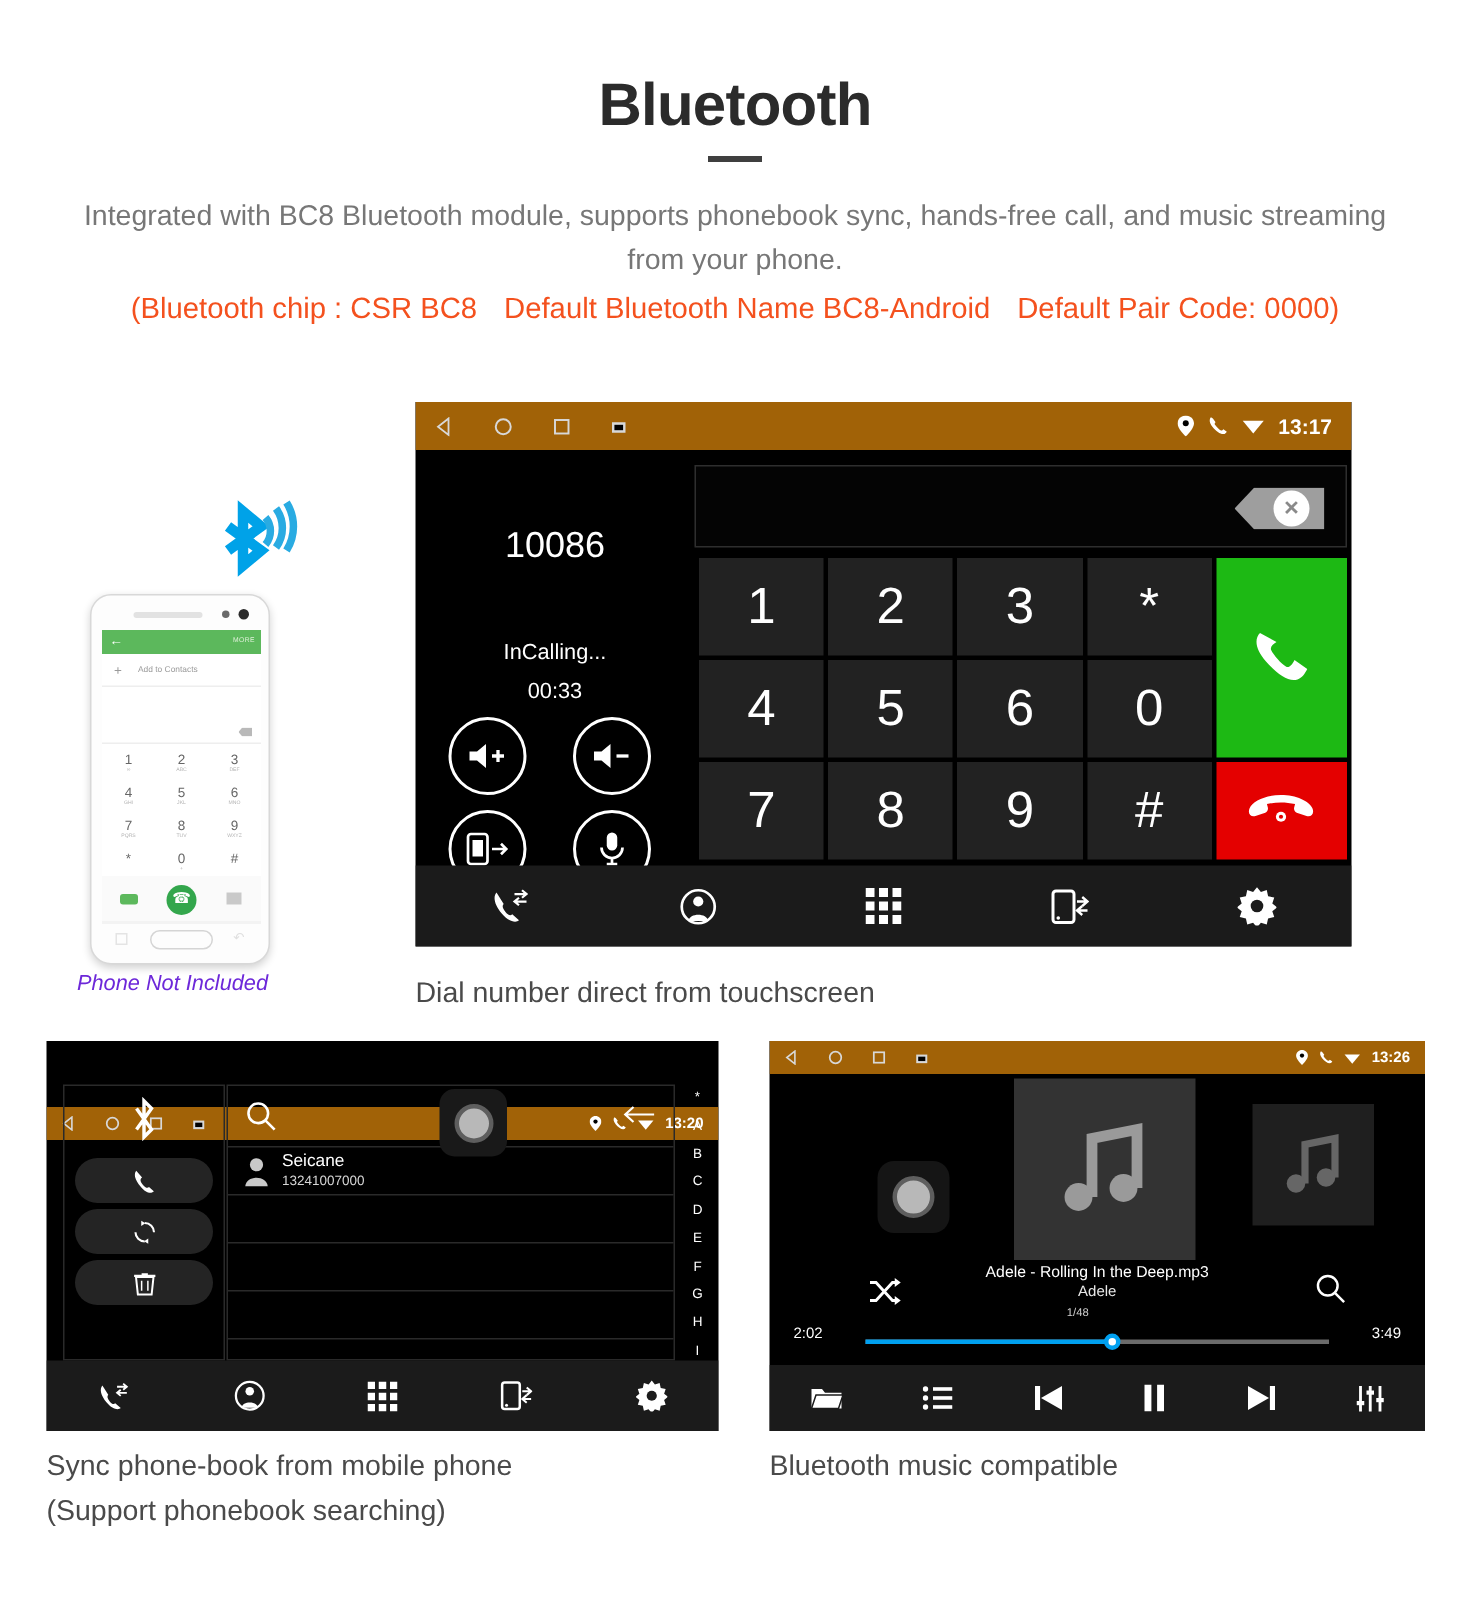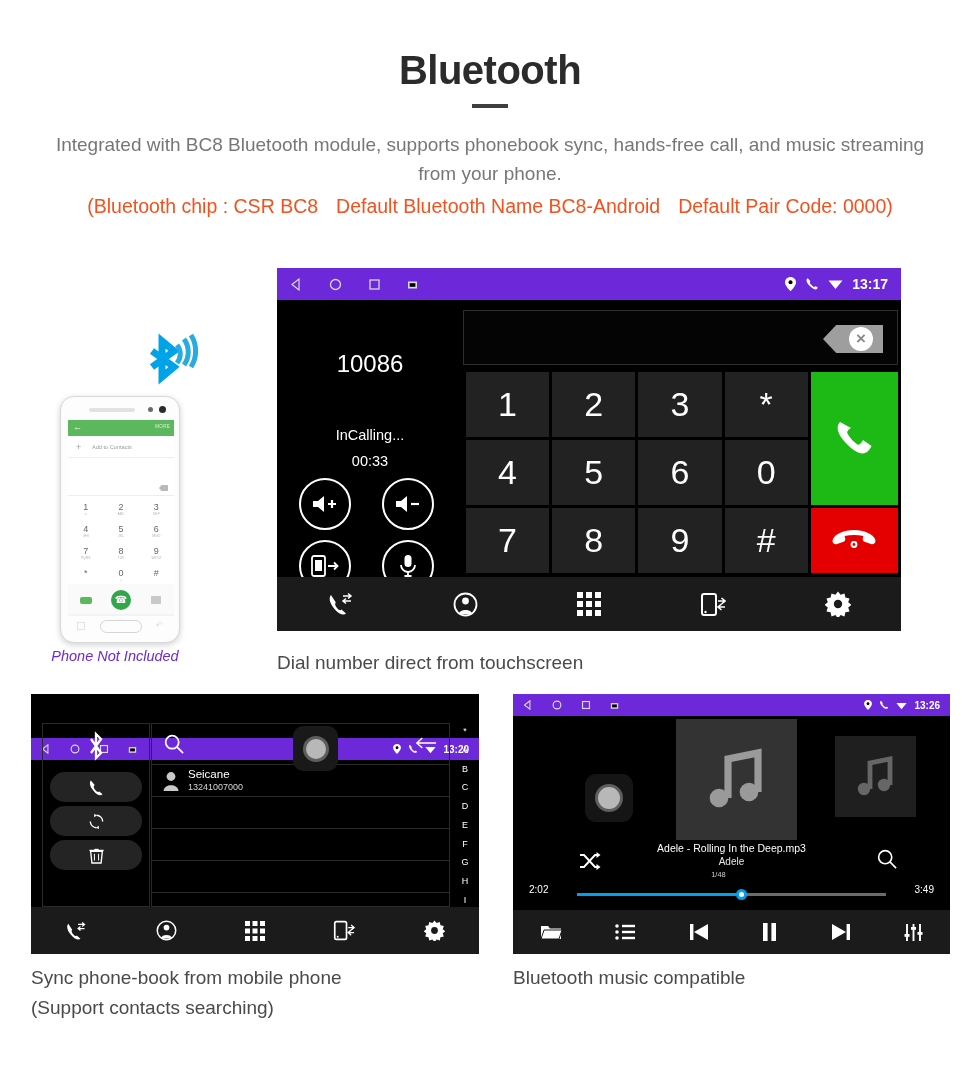--- a/index.html
+++ b/index.html
@@ -80,21 +80,21 @@
     border:1px solid #e4e4e4; }
   .phone-nav-r { position:absolute; right:16px; bottom:12px; color:#e0e0e0; font-size:9px; }
   .not-included {
     position:absolute; left:0px; top:648px; width:230px; text-align:center;
     font-size:14.5px; color:#6d28d9;font-style:italic;
   }
 
   
   .screen { position:absolute; background:#000; overflow:hidden; }
   .statusbar { position:absolute; top:0; left:0; right:0; display:flex;
-    align-items:center; background:#6d28d9; }
+    align-items:center; background:#a16207; }
   .sb-left { display:flex; align-items:center; }
   .sb-right { margin-left:auto; display:flex; align-items:center; }
   .sb-time { color:#fff; font-weight:bold; }
   .navbtm { position:absolute; left:0; right:0; bottom:0; background:#1b1b1b;
     display:flex; align-items:center; justify-content:space-around; }
   .navbtm .ic { color:#fff; }
 
   
   #dial-screen { left:277px; top:268px; width:624px; height:363px; }
   #dial-screen .statusbar { height:32px; padding:0 13px; }
@@ -557,21 +557,21 @@
       <div class="ic">
         <svg width="21" height="21" viewBox="0 0 26 26">
             <path d="M13 0.5 l2.6 3.2 3.9 -1.3 0.9 4.1 4.1 0.9 -1.3 3.9 3.2 2.6 -3.2 2.6 1.3 3.9 -4.1 0.9 -0.9 4.1 -3.9 -1.3 -2.6 3.2 -2.6 -3.2 -3.9 1.3 -0.9 -4.1 -4.1 -0.9 1.3 -3.9 -3.2 -2.6 3.2 -2.6 -1.3 -3.9 4.1 -0.9 0.9 -4.1 3.9 1.3 Z" fill="#fff"></path>
             <circle cx="13" cy="13" r="4.2" fill="#1b1b1b"></circle>
           </svg>
       </div>
     </div>
   </div>
   <div class="cap" id="cap-pb">
     <div>Sync phone-book from mobile phone</div>
-    <div>(Support contacts searching)</div>
+    <div>(Support phonebook searching)</div>
   </div>
 
   <div class="screen" id="mu-screen">
     <div class="statusbar">
       <div class="sb-left">
         <svg width="10" height="10" viewBox="0 0 13 13">
             <path d="M9 1 L2 6.5 L9 12 Z" fill="none" stroke="#d8d8d8" stroke-width="1.4"></path>
           </svg>
         <svg width="10" height="10" viewBox="0 0 13 13">
             <circle cx="6.5" cy="6.5" r="5" fill="none" stroke="#d8d8d8" stroke-width="1.5"></circle>

